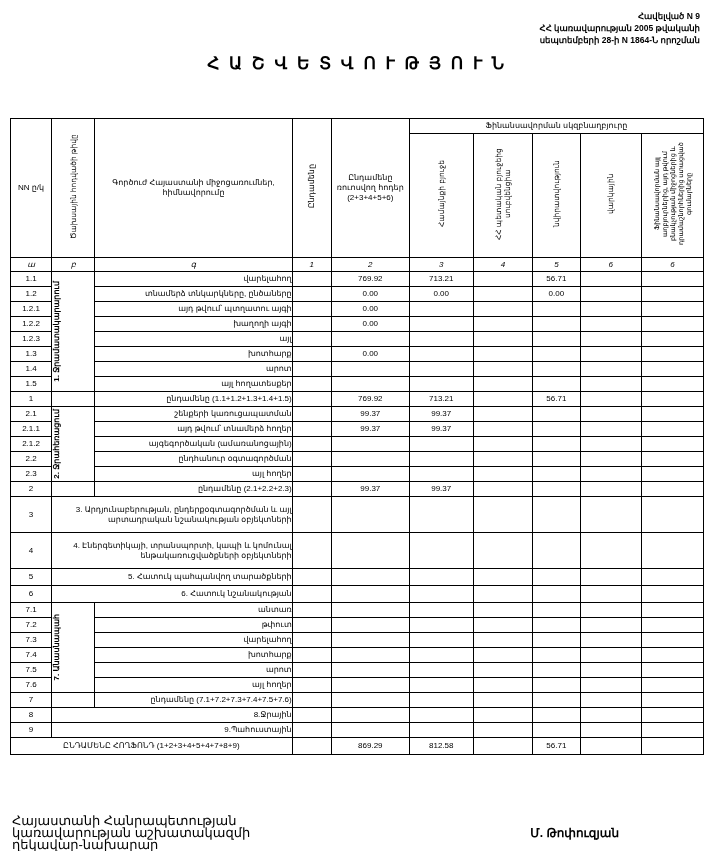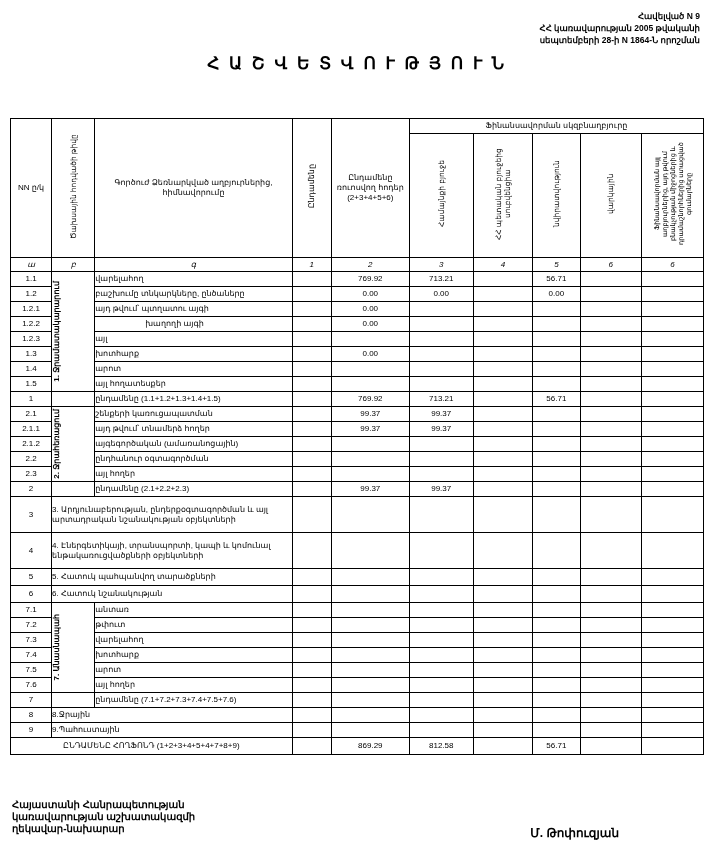--- a/index.html
+++ b/index.html
@@ -79,44 +79,44 @@
   .vert-multi {
     writing-mode: vertical-rl;
     transform: rotate(180deg);
     display: inline-block;
     text-align: center;
     font-size: 7.5px;
     line-height: 9px;
     height: 120px;
   }
   .cell-c { text-align: center; }
-  .cell-l { text-align: left; padding-left: 3px; }
+  .cell-l { text-align: right; padding-left: 3px; }
   .numcol { text-align: center; font-size: 8px; }
   .money { text-align: center; font-size: 8px; }
   .rowh { height: 15px; }
   .rowh2 { height: 17px; }
   .tall { height: 36px; }
   .bold { font-weight: bold; }
   .grp-vert {
     writing-mode: vertical-rl;
     transform: rotate(180deg);
     display: block;
     text-align: center;
     font-size: 8px;
     font-weight: bold;
     line-height: 10px;
     width: 100%;
   }
   .subhdr td { text-align: center; font-style: italic; font-size: 8px; height: 13px; }
   .footer {
     position: absolute;
     left: 12px;
-    bottom: 16px;
-    font-size: 10px;
-    font-weight: bold;
+    bottom: 0;
+    font-size: 13px;
+    font-weight: normal;
     line-height: 12px;
   }
   .signature {
     position: absolute;
     right: 95px;
     bottom: 11px;
     font-size: 12px;
     font-weight: bold;
   }
   .hdr-top { text-align: center; font-size: 8px; height: 14px; }
@@ -151,21 +151,21 @@
     </colgroup>
     <tbody>
       <tr>
         <td rowspan="2" class="hdr-wrap cell-c">
           <span>NN ը/կ</span>
         </td>
         <td rowspan="2" class="hdr-wrap cell-c">
           <span class="vert-multi">Ծախսային հոդվածի թիվը</span>
         </td>
         <td rowspan="2" class="hdr-wrap cell-c">
-          <span>Գործուժ Ձեռնարկված աղբյուրներից, հիմնավորումը</span>
+          <span>Գործուժ Հայաստանի միջոցառումներ, հիմնավորումը</span>
         </td>
         <td rowspan="2" class="hdr-wrap cell-c">
           <span class="vert">Ընդամենը</span>
         </td>
         <td rowspan="2" class="hdr-wrap cell-c">
           <span>Ընդամենը ռուոսվող հոդեր (2+3+4+5+6)</span>
         </td>
         <td colspan="5" class="hdr-top">Ֆինանսավորման սկզբնաղբյուրը</td>
       </tr>
       <tr>
@@ -208,21 +208,21 @@
         <td class="money"></td>
         <td class="money">769.92</td>
         <td class="money">713.21</td>
         <td class="money"></td>
         <td class="money">56.71</td>
         <td class="money"></td>
         <td class="money"></td>
       </tr>
       <tr class="rowh">
         <td class="numcol">1.2</td>
-        <td class="cell-l">բաշխումը տնկարկները, ընծաները</td>
+        <td class="cell-l">տնամերձ տնկարկները, ընծաները</td>
         <td class="money"></td>
         <td class="money">0.00</td>
         <td class="money">0.00</td>
         <td class="money"></td>
         <td class="money">0.00</td>
         <td class="money"></td>
         <td class="money"></td>
       </tr>
       <tr class="rowh">
         <td class="numcol">1.2.1</td>

